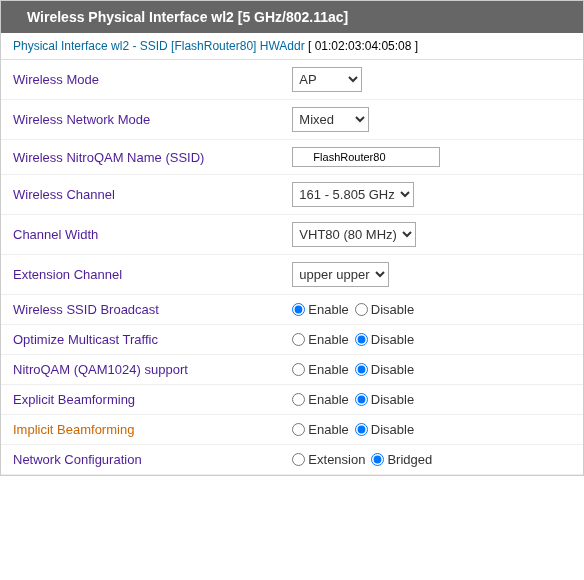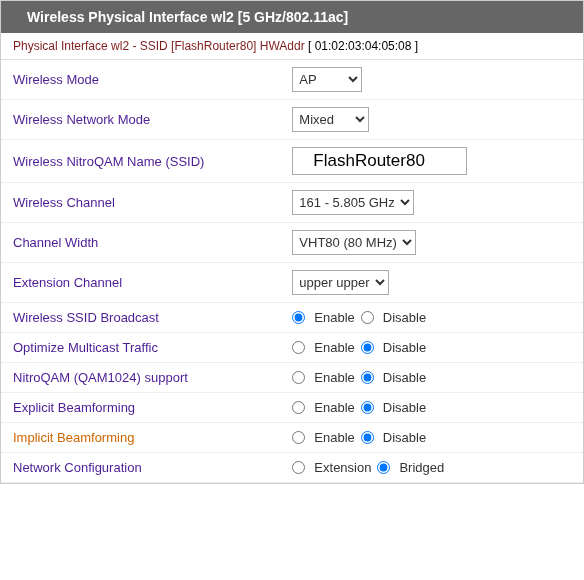--- a/index.html
+++ b/index.html
@@ -19,21 +19,21 @@
       font-size: 14px;
       font-weight: bold;
       padding: 8px 26px;
     }
     .panel-subheader {
       padding: 6px 12px;
       font-size: 12px;
       border-bottom: 1px solid #ddd;
     }
     .panel-subheader a {
-      color: #7f1d1d;
+      color: #0369a1;
       text-decoration: none;
     }
     .form-table {
       width: 100%;
       border-collapse: collapse;
     }
     .form-table tr {
       border-bottom: 1px solid #eee;
     }
     .form-table td {
@@ -51,32 +51,32 @@
       padding: 3px 2px;
       border: 1px solid #aaa;
       background: #fff;
       font-size: 13px;
       color: #333;
       cursor: pointer;
     }
     input[type="text"] {
       padding: 3px 20px;
       border: 1px solid #aaa;
-      font-size: 17px;
-      width: 175px;
+      font-size: 11px;
+      width: 148px;
     }
     .radio-group {
       display: flex;
       align-items: center;
       gap: 6px;
     }
     .radio-group label {
       display: flex;
       align-items: center;
-      gap: 9px;
+      gap: 3px;
       color: #333;
     }
   </style>
 </head>
 <body>
 
 <div class="panel">
   <div class="panel-header">
     <span>Wireless Physical Interface wl2 [5 GHz/802.11ac]</span>
   </div>

